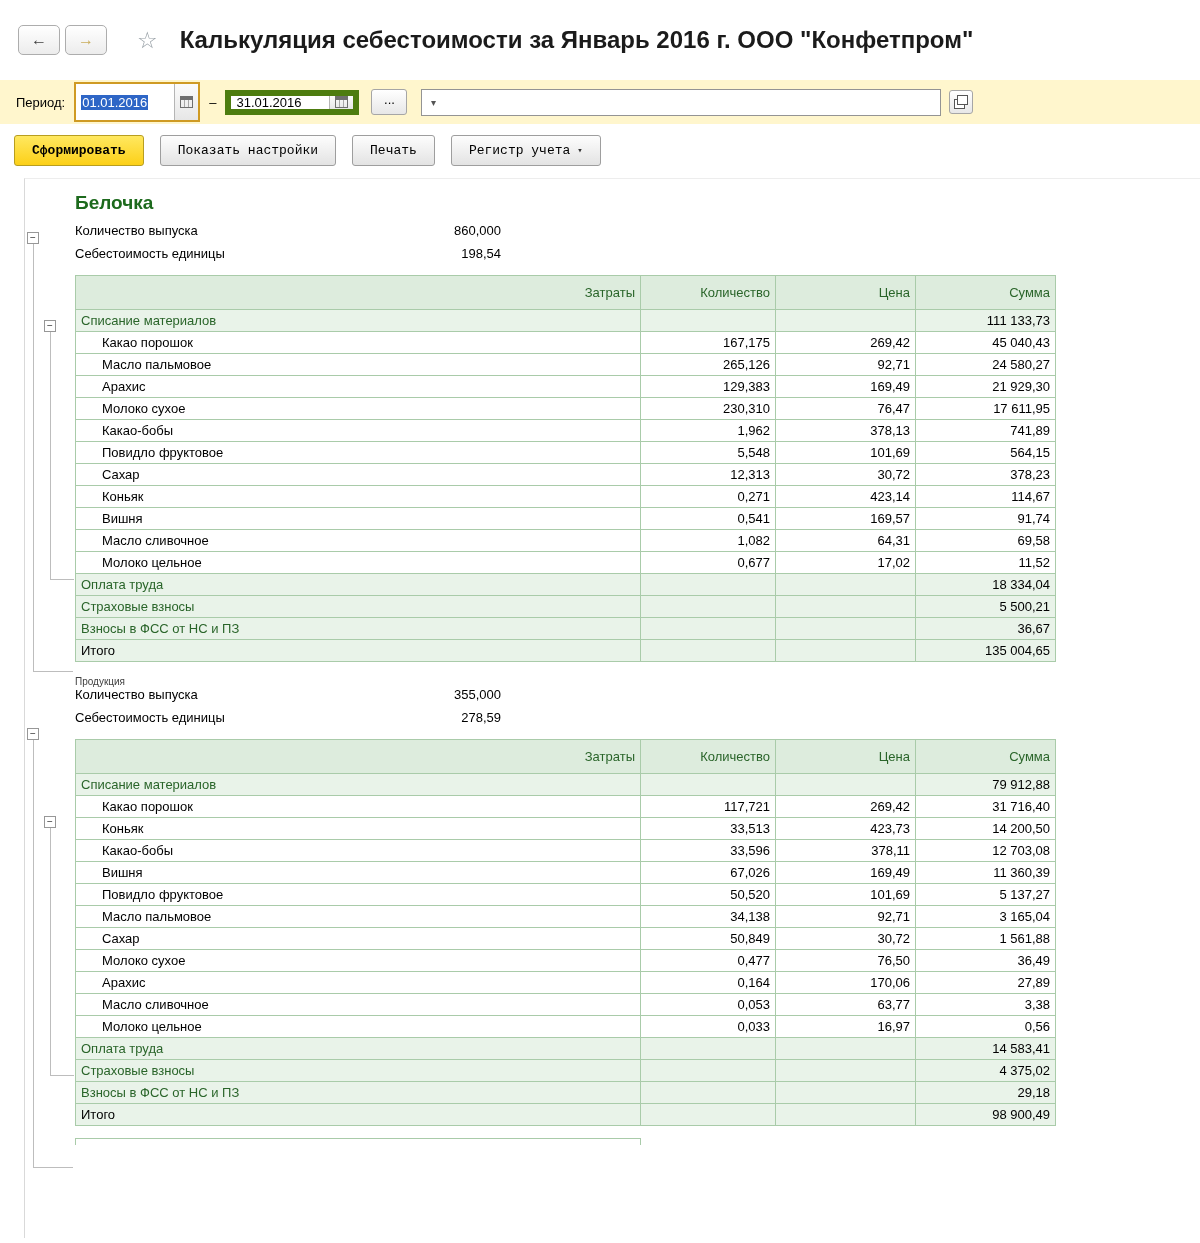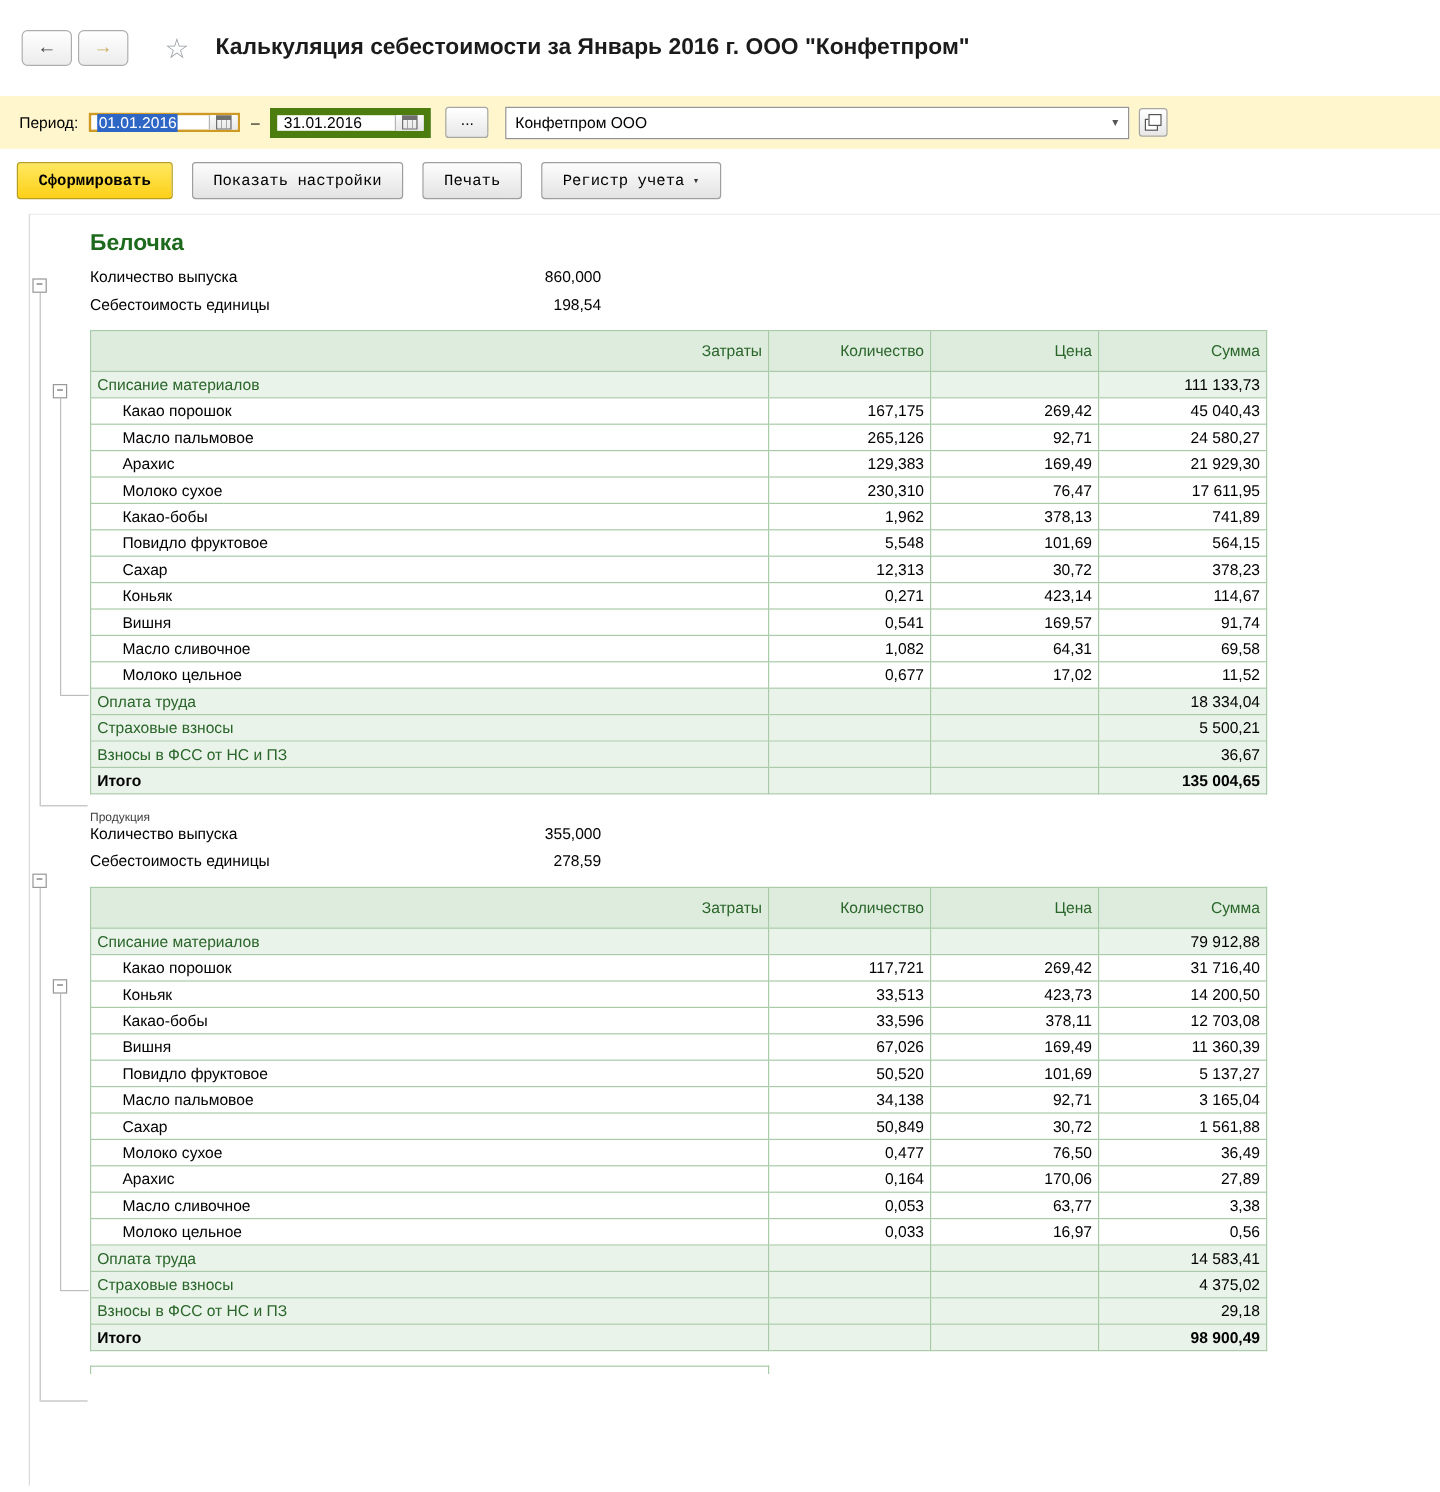--- a/index.html
+++ b/index.html
@@ -7,27 +7,27 @@
   body{width:1200px;height:1243px;font-family:"Liberation Sans","DejaVu Sans",sans-serif;font-size:13px;color:#000;overflow:hidden}
 
   
   .topbar{display:flex;align-items:center;height:80px;padding:0 18px}
   .navbtn{width:42px;height:30px;border:1px solid #adadad;border-radius:5px;background:linear-gradient(#ffffff,#ececec);display:flex;align-items:center;justify-content:center;cursor:pointer}
   .navbtn+.navbtn{margin-left:5px}
   .arrow{font-size:16px;line-height:1}
   .back-a{color:#3f3f3f}
   .fwd-a{color:#c9ad5c}
   .star{font-size:23px;color:#98a0a6;margin:0 22px 0 30px;cursor:pointer;line-height:1}
-  .title{font-size:19px;font-weight:bold;color:#1b1b1b;white-space:nowrap}
+  .title{font-size:24px;font-weight:bold;color:#1b1b1b;white-space:nowrap}
 
   
   .periodbar{display:flex;align-items:center;height:44px;background:#fff6cd;padding:0 16px}
   .plabel{margin-right:9px}
   .dategroup{display:flex;align-items:stretch;height:25px;background:#fff;border:6px solid #4d7c0f}
-  .dategroup.focused{border:2px solid #cf9a23;height:16px}
+  .dategroup.focused{border:2px solid #cf9a23;height:40px}
   .dateval{width:98px;display:flex;align-items:center;padding:0 5px;cursor:text}
   .seltext{background:#2e66c6;color:#fff;padding:0 1px}
   .calbtn{width:24px;border-left:1px solid #b5b5b5;background:linear-gradient(#fbfbfb,#e7e7e7);display:flex;align-items:center;justify-content:center;cursor:pointer}
   .cal{width:13px;height:12px;border:1px solid #6f6f6f;border-top:4px solid #6f6f6f;background:repeating-linear-gradient(to right,transparent 0 3px,#a8a8a8 3px 4px)}
   .dash{margin:0 9px}
   .dotsbtn{min-width:36px;height:26px;margin-left:12px;border:1px solid #a6a6a6;border-radius:3px;background:linear-gradient(#ffffff,#e7e7e7);display:flex;align-items:center;justify-content:center;cursor:pointer;padding-bottom:5px}
   .combo{display:flex;align-items:center;height:27px;width:520px;margin-left:14px;border:1px solid #949494;background:#fff}
   .combo .cval{flex:1;padding:0 7px;overflow:hidden;white-space:nowrap}
   .combo .dd{width:22px;text-align:center;color:#555;font-size:10px;cursor:pointer}
   .sqbtn{width:24px;height:24px;margin-left:8px;border:1px solid #a6a6a6;border-radius:3px;background:linear-gradient(#ffffff,#e7e7e7);position:relative;cursor:pointer}
@@ -53,21 +53,21 @@
 
   table.costs{border-collapse:collapse;table-layout:fixed;width:980px;margin-top:6px}
   .costs col.c1{width:565px}.costs col.c2{width:135px}.costs col.c3{width:140px}.costs col.c4{width:140px}
   .costs th,.costs td{border:1px solid #a9cba9;height:22px;padding:0 5px;font-weight:normal;overflow:hidden;white-space:nowrap;font-size:13px}
   .costs thead th{height:34px;background:#ddecdd;color:#2a652a;text-align:right}
   .costs thead th.first{text-align:right}
   .num{text-align:right}
   tr.grp td,tr.frow td{background:#e9f3e9}
   tr.grp td.name,tr.frow td.name{color:#2a652a}
   tr.mat td.name{padding-left:26px}
-  tr.total td{background:#e9f3e9;font-weight:bold}
+  tr.total td{background:#e9f3e9;font-weight:normal}
 
   
   .exp{position:absolute;width:12px;height:12px;border:1px solid #979797;background:#fff;font-size:10px;line-height:10px;text-align:center;color:#333;cursor:pointer;z-index:2}
   .exp-outer{left:2px;top:41px}
   .exp-inner{left:19px;top:129px}
   .tl{position:absolute;background:#bdbdbd}
   .v-outer{left:8px;top:53px;width:1px;height:427px}
   .h-outer{left:8px;top:480px;width:40px;height:1px}
   .v-inner{left:25px;top:141px;width:1px;height:247px}
   .h-inner{left:25px;top:388px;width:24px;height:1px}
@@ -105,21 +105,20 @@
   <div class="dategroup">
     <span class="dateval">31.01.2016</span>
     <span class="calbtn">
       <span class="cal"></span>
     </span>
   </div>
 
   <div class="dotsbtn">...</div>
 
   <div class="combo">
-    <span class="cval">Конфетпром ООО</span>
     <span class="dd">▾</span>
   </div>
   <div class="sqbtn">
     <span class="openic"></span>
   </div>
 </div>
 
 <div class="actions">
   <button class="btn primary">Сформировать</button>
   <button class="btn">Показать настройки</button>

